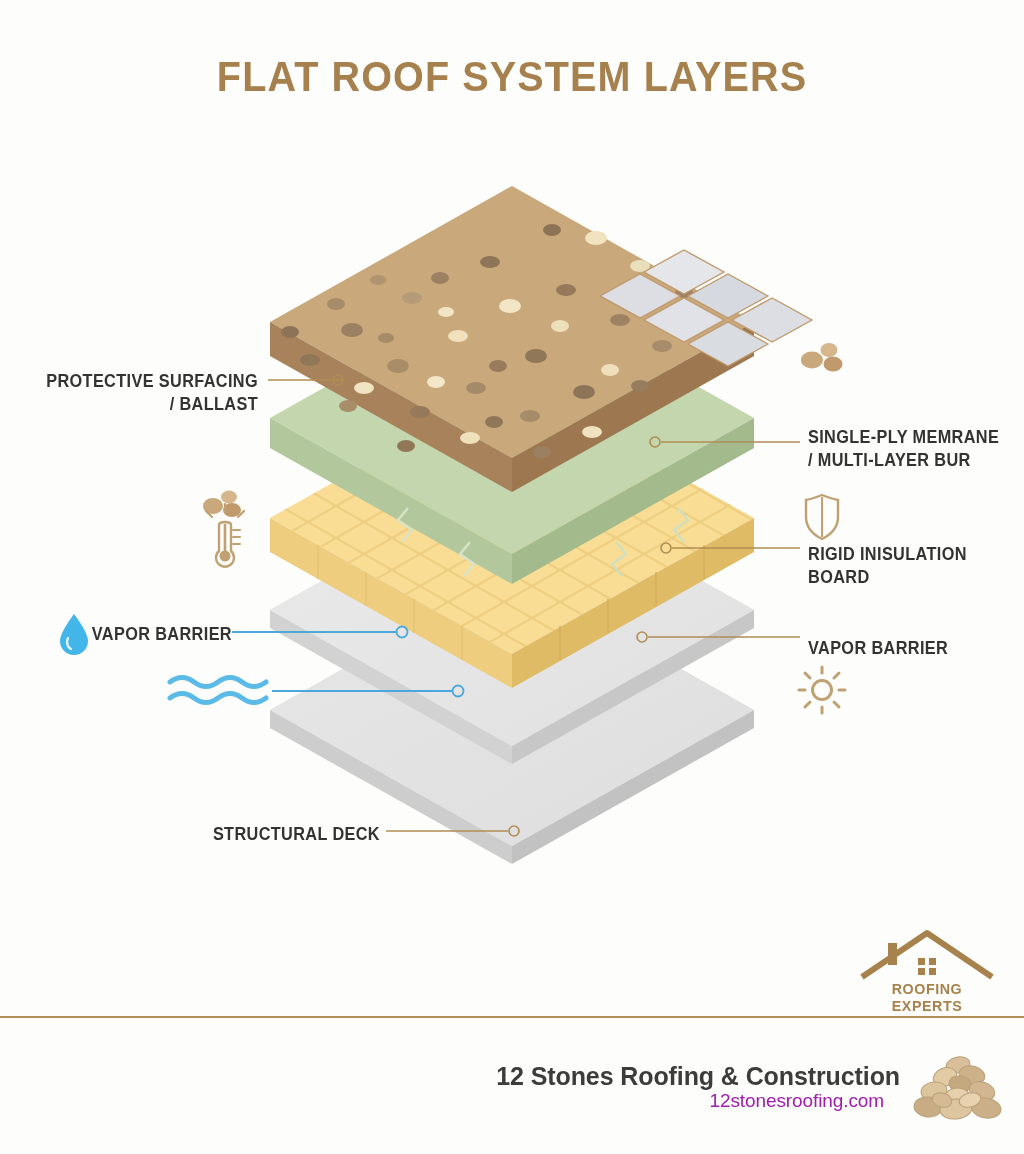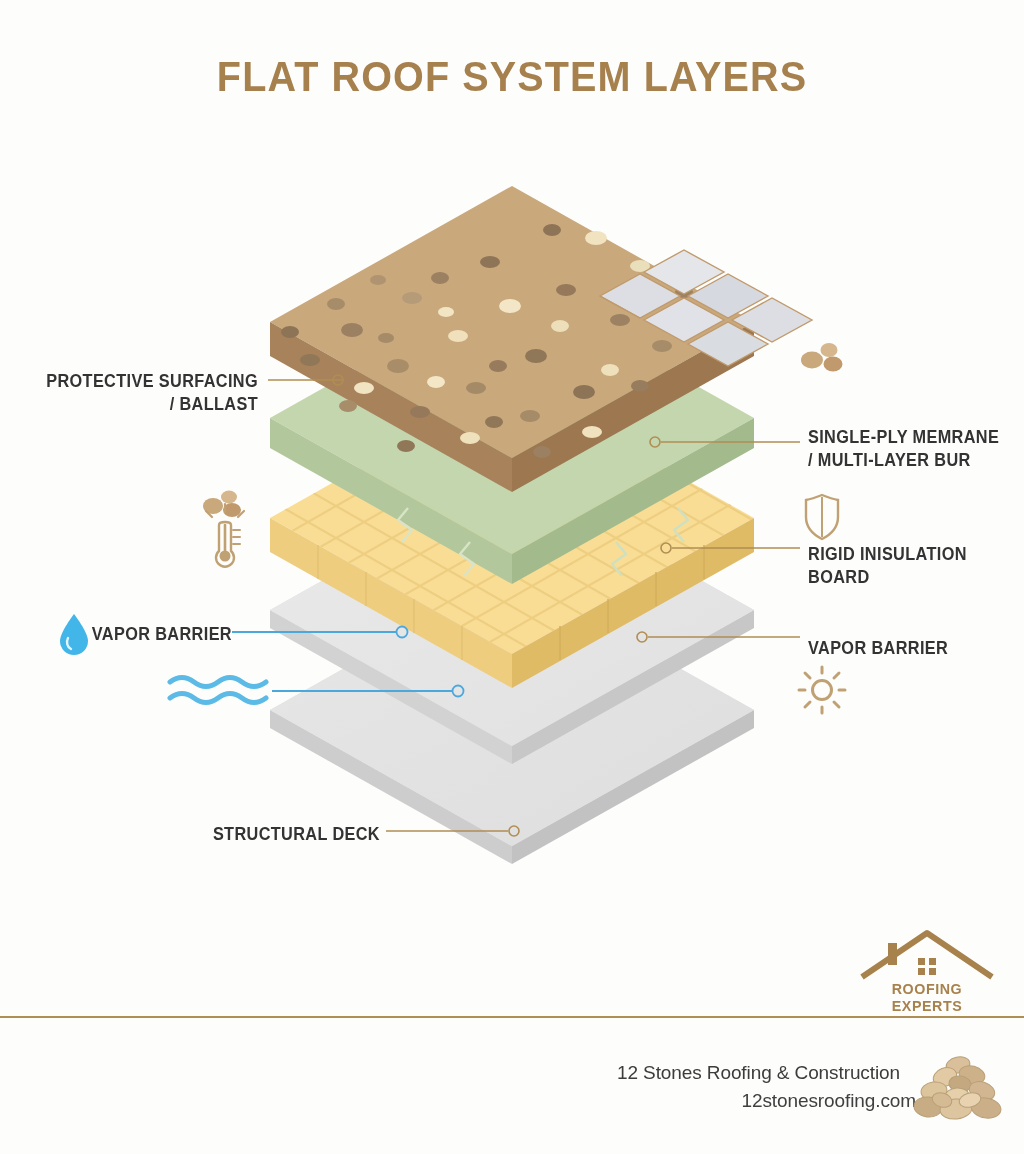--- a/index.html
+++ b/index.html
@@ -50,27 +50,27 @@
     position:absolute;left:852px;top:980px;width:150px;
     text-align:center;
     font-family:"Liberation Sans Narrow","Liberation Sans",sans-serif;
     font-size:15px;font-weight:bold;letter-spacing:.6px;
     color:#a8824d;
     transform:scaleX(.95);transform-origin:center;
   }
   .brand{
     position:absolute;right:124px;top:1062px;
     text-align:right;
-    font-size:19px;font-weight:normal;color:#3c3c3c;
+    font-size:25px;font-weight:bold;color:#3c3c3c;
     letter-spacing:-.1px;
   }
   .site{
-    position:absolute;right:108px;top:1090px;
+    position:absolute;right:140px;top:1090px;
     text-align:center;
-    font-size:19px;color:#404040;
+    font-size:19px;color:#a21caf;
     letter-spacing:-.1px;
   }
   .stones{position:absolute;right:16px;top:1053px;width:96px;height:72px;}
 </style>
 </head>
 <body>
 
 <div class="page">
 
   <div class="title">FLAT ROOF SYSTEM LAYERS</div>

